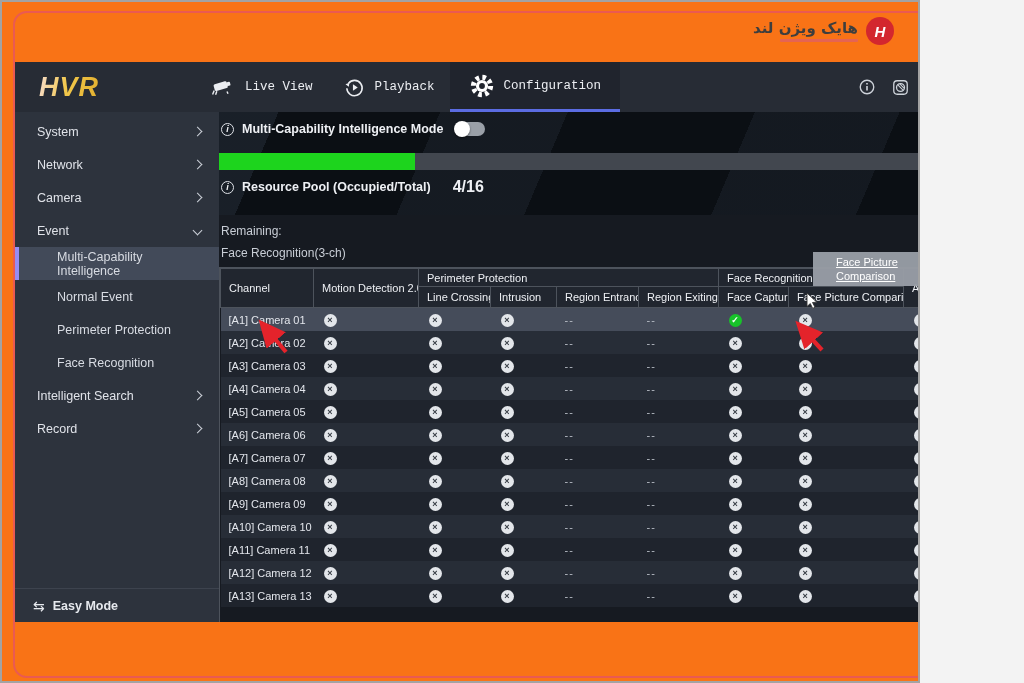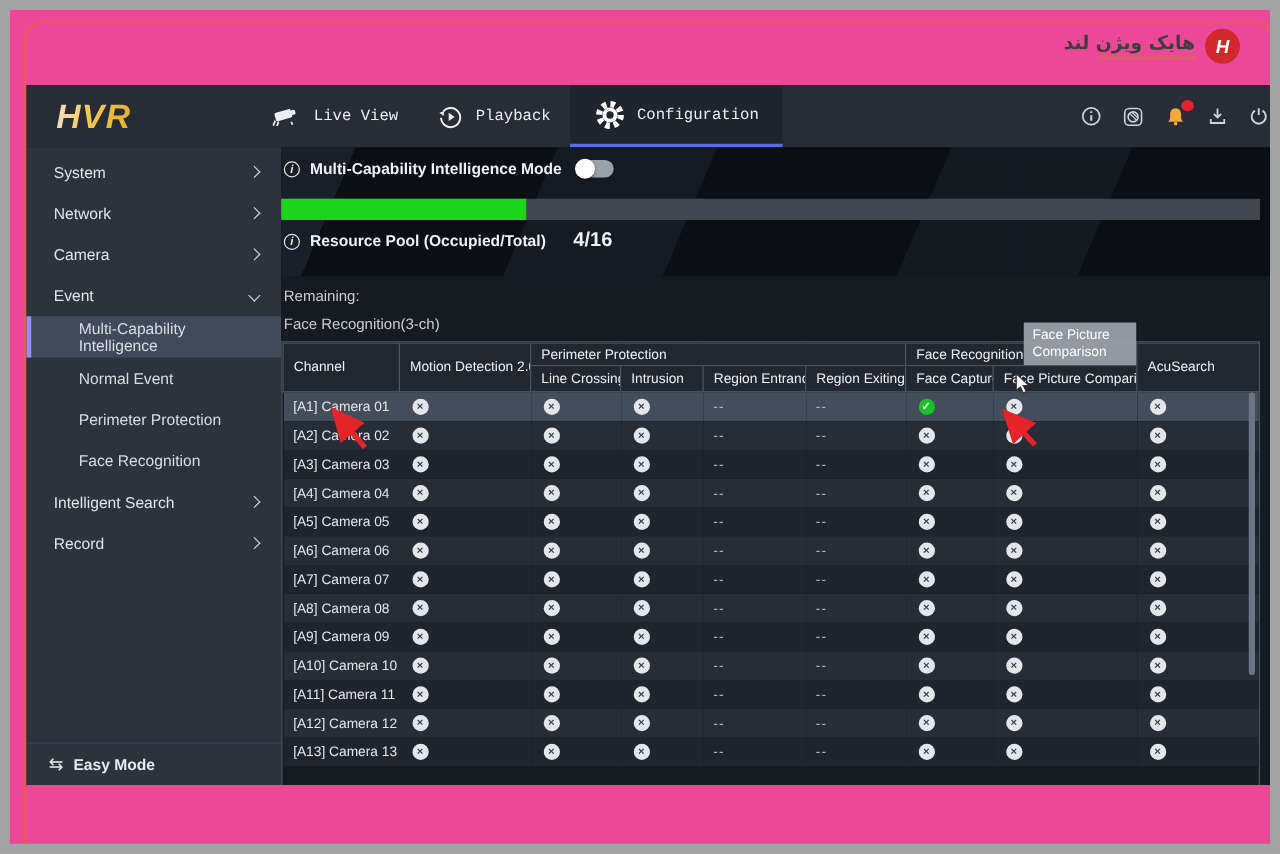--- a/index.html
+++ b/index.html
@@ -1,16 +1,16 @@
 <!DOCTYPE html>
 <html><head>
 <meta charset="utf-8">
 <style>
   html,body{margin:0;padding:0;background:#f3f3f3;}
-  .page{position:relative;width:1024px;height:683px;background:#ec4899;border:8px solid #a3a3a3;
+  .page{position:relative;width:920px;height:683px;background:#f97316;border:2px solid #a3a3a3;
         box-sizing:border-box;font-family:"Liberation Sans",sans-serif;overflow:hidden;}
   .frame-border{position:absolute;left:11px;top:9px;width:996px;height:663px;
         border:2px solid #ea5a52;border-radius:14px;pointer-events:none;z-index:40;}
 
   
   .brand{position:absolute;top:15px;right:24px;display:flex;align-items:center;gap:8px;z-index:5;}
   .brand-txt{display:flex;flex-direction:column;align-items:flex-end;}
   .brand-name{font-family:"DejaVu Sans",sans-serif;direction:rtl;font-weight:bold;
         font-size:15px;color:#3e3e3e;line-height:16px;}
   .brand-tag{width:78px;height:3px;background:#e2625e;opacity:.85;margin-top:3px;border-radius:1px;}
@@ -75,21 +75,21 @@
   tbody tr:nth-child(even){background:#272d37;}
   tbody tr.selected{background:#454c5a;}
   .ic{display:inline-flex;width:13px;height:13px;border-radius:50%;align-items:center;justify-content:center;
         font-size:9px;font-weight:bold;line-height:13px;margin-left:2px;}
   .ic.cross{background:#e3e6ea;color:#343a42;}
   .ic.check{background:#18c32a;color:#fff;}
   .na{color:#b9bec6;letter-spacing:1px;}
 
   .sb-thumb{position:absolute;left:774px;top:196px;width:5px;height:226px;border-radius:3px;background:#6e7582;z-index:6;}
   .tooltip{position:absolute;left:594px;top:140px;width:76px;background:rgba(152,157,165,.96);color:#fff;
-        font-size:11px;line-height:14px;padding:3px 7px;z-index:30;}
+        font-size:11px;line-height:14px;padding:3px 23px;z-index:30;text-decoration:underline;}
 
   .overlay{position:absolute;left:0;top:0;width:1024px;height:683px;pointer-events:none;z-index:60;}
 </style>
 </head>
 <body>
 
 <div class="page">
   <div class="frame-border"></div>
 
   <div class="brand">

